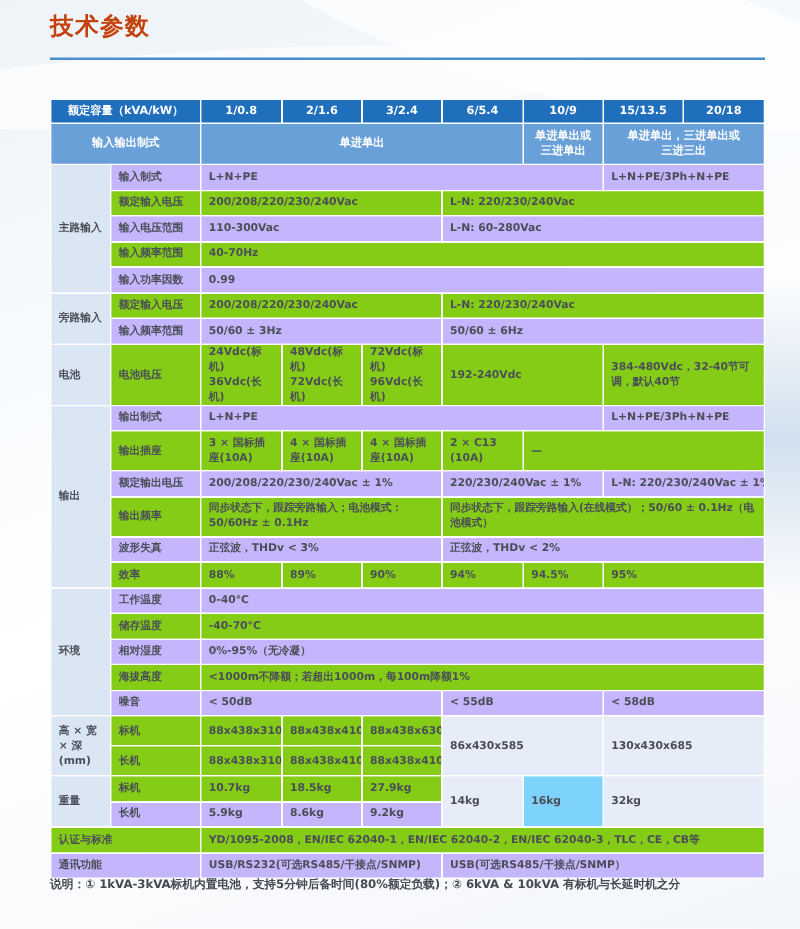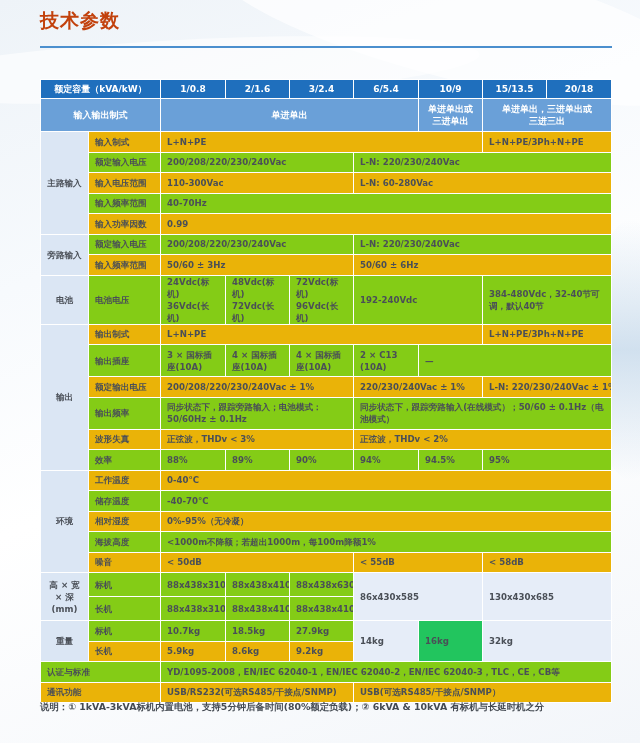--- a/index.html
+++ b/index.html
@@ -25,22 +25,22 @@
     border-collapse: collapse; table-layout: fixed;
     font-size: 8.6px; color: #4a4f57; font-weight: bold;
   }
   table.spec td {
     border: 1px solid #ffffff; padding: 0 6px; vertical-align: middle;
     line-height: 12px; overflow: hidden; white-space: nowrap;
   }
   table.spec td.wrap { white-space: normal; }
   tr.hdr td { background: #1f6fbd; color: #ffffff; text-align: center; height: 18px; font-size: 9px; }
   tr.hdr2 td { background: #6aa0d8; color: #ffffff; text-align: center; height: 32px; font-size: 9px; white-space: normal; }
-  td.grp { background: #dbe6f4; text-align: center; }
-  tr.dk td.v, tr.dk td.lbl { background: #eab308; }
+  td.grp { background: #dbe6f4; }
+  tr.dk td.v, tr.dk td.lbl { background: #c4b5fd; }
   tr.lt td.v, tr.lt td.lbl { background: #84cc16; }
   tr.r { height: 20.5px; }
   tr.r2 { height: 32px; }
   tr.rd { height: 24px; margin-left: 12px; }
   .note { position: absolute; left: 40px; top: 701px; font-size: 9.4px; color: #444a52; margin: 0; white-space: nowrap; font-weight: bold; }
 </style>
 </head>
 <body>
 
 <div class="swoosh1"></div>
@@ -209,21 +209,21 @@
     <td class="v">88x438x410</td>
   </tr>
 
   <tr class="r lt">
     <td rowspan="2" class="grp">重量</td>
     <td class="lbl">标机</td>
     <td class="v">10.7kg</td>
     <td class="v">18.5kg</td>
     <td class="v">27.9kg</td>
     <td rowspan="2" class="v" style="background:#e6edf8">14kg</td>
-    <td rowspan="2" class="v" style="background:#22c55e">16kg</td>
+    <td rowspan="2" class="v" style="background:#7dd3fc">16kg</td>
     <td rowspan="2" colspan="2" class="v" style="background:#e6edf8">32kg</td>
   </tr>
   <tr class="r dk">
     <td class="lbl">长机</td>
     <td class="v">5.9kg</td>
     <td class="v">8.6kg</td>
     <td class="v">9.2kg</td>
   </tr>
 
   <tr class="r lt">

